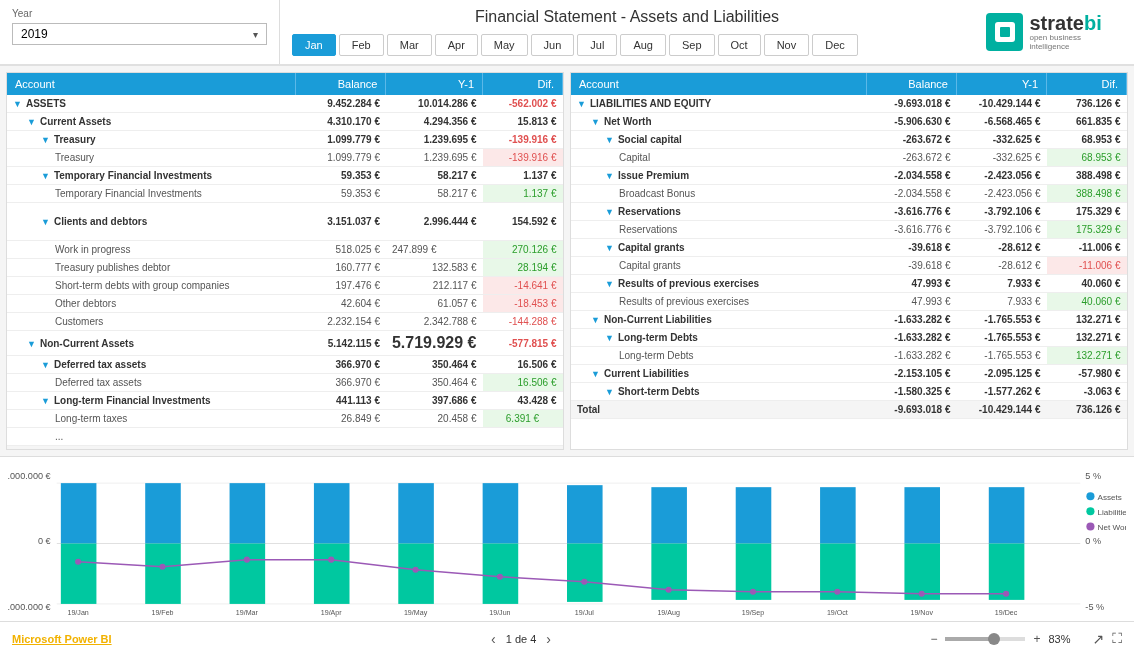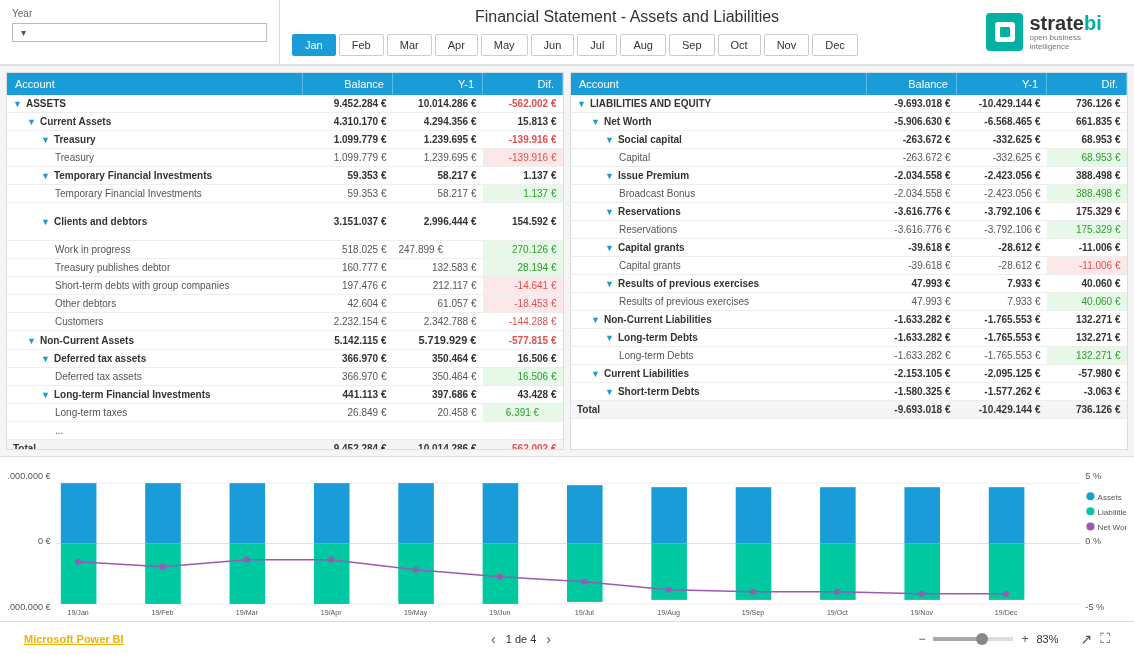--- a/index.html
+++ b/index.html
@@ -17,20 +17,21 @@
 </head>
 <body>
 
 <div class="main-container">
 
   <div style="display:flex; align-items:stretch; background:white; border-bottom:2px solid #e0e0e0;">
 
     <div style="width:280px; padding:8px 12px; border-right:1px solid #ddd; flex-shrink:0;">
       <div style="font-size:10px; color:#666; margin-bottom:4px;">Year</div>
       <div style="display:flex; align-items:center; border:1px solid #bbb; padding:3px 8px; background:white; cursor:pointer;">
+        <span style="flex:1; font-size:12px;">2019</span>
         <span style="font-size:10px; color:#555;">▾</span>
       </div>
     </div>
 
     <div style="flex:1; display:flex; flex-direction:column; padding:8px 12px;">
       <div style="text-align:center; font-size:16px; color:#333; margin-bottom:8px;">Financial Statement - Assets and Liabilities</div>
       <div style="display:flex; gap:3px;">
         <div style="padding:4px 12px; background:#1a9cd8; color:white; border:1px solid #1a9cd8; border-radius:2px; cursor:pointer; font-size:11px;">Jan</div>
         <div style="padding:4px 12px; background:white; color:#333; border:1px solid #ccc; border-radius:2px; cursor:pointer; font-size:11px;">Feb</div>
         <div style="padding:4px 12px; background:white; color:#333; border:1px solid #ccc; border-radius:2px; cursor:pointer; font-size:11px;">Mar</div>
@@ -142,21 +143,21 @@
             </tr>
             <tr style="border-bottom: 1px solid rgb(238, 238, 238);">
               <td style="padding: 3px 6px 3px 48px; font-weight: normal; color: rgb(85, 85, 85); font-size: 10px; white-space: nowrap;"><span>Customers</span></td>
               <td style="text-align: right; padding: 3px 6px; font-weight: normal; font-size: 10px; color: rgb(85, 85, 85);">2.232.154 €</td>
               <td style="text-align: right; padding: 3px 6px; font-weight: normal; font-size: 10px; color: rgb(85, 85, 85);">2.342.788 €</td>
               <td style="text-align: right; padding: 3px 6px; font-size: 10px; font-weight: normal; color: rgb(224, 80, 80);">-144.288 €</td>
             </tr>
             <tr style="border-bottom: 1px solid rgb(238, 238, 238);">
               <td style="padding: 3px 6px 3px 20px; font-weight: bold; color: rgb(51, 51, 51); font-size: 10px; white-space: nowrap;"><span style="cursor: pointer; margin-right: 4px; color: rgb(26, 156, 216); font-size: 9px;">▼</span><span>Non-Current Assets</span></td>
               <td style="text-align: right; padding: 3px 6px; font-weight: bold; font-size: 10px; color: rgb(51, 51, 51);">5.142.115 €</td>
-              <td style="text-align: right; padding: 3px 6px; font-weight: bold; font-size: 11px; color: rgb(51, 51, 51);">5.719.929 €</td>
+              <td style="text-align: right; padding: 3px 6px; font-weight: bold; font-size: 16px; color: rgb(51, 51, 51);">5.719.929 €</td>
               <td style="text-align: right; padding: 3px 6px; font-size: 10px; font-weight: bold; color: rgb(224, 80, 80);">-577.815 €</td>
             </tr>
             <tr style="border-bottom: 1px solid rgb(238, 238, 238);">
               <td style="padding: 3px 6px 3px 34px; font-weight: bold; color: rgb(51, 51, 51); font-size: 10px; white-space: nowrap;"><span style="cursor: pointer; margin-right: 4px; color: rgb(26, 156, 216); font-size: 9px;">▼</span><span>Deferred tax assets</span></td>
               <td style="text-align: right; padding: 3px 6px; font-weight: bold; font-size: 10px; color: rgb(51, 51, 51);">366.970 €</td>
               <td style="text-align: right; padding: 3px 6px; font-weight: bold; font-size: 10px; color: rgb(51, 51, 51);">350.464 €</td>
               <td style="text-align: right; padding: 3px 6px; font-size: 10px; font-weight: bold; color: rgb(51, 51, 51);">16.506 €</td>
             </tr>
             <tr style="border-bottom: 1px solid rgb(238, 238, 238);">
               <td style="padding: 3px 6px 3px 48px; font-weight: normal; color: rgb(85, 85, 85); font-size: 10px; white-space: nowrap;"><span>Deferred tax assets</span></td>
@@ -396,21 +397,21 @@
       <circle cx="484" cy="115" r="3" fill="#9b59b6"></circle>
       <circle cx="567" cy="120" r="3" fill="#9b59b6"></circle>
       <circle cx="650" cy="128" r="3" fill="#9b59b6"></circle>
       <circle cx="733" cy="130" r="3" fill="#9b59b6"></circle>
       <circle cx="816" cy="130" r="3" fill="#9b59b6"></circle>
       <circle cx="899" cy="132" r="3" fill="#9b59b6"></circle>
       <circle cx="982" cy="132" r="3" fill="#9b59b6"></circle>
     </svg>
   </div>
 
-  <div style="display:flex; align-items:center; justify-content:space-between; padding:5px 24px; background:white; border-top:1px solid #ddd; height:34px;">
+  <div style="display:flex; align-items:center; justify-content:space-between; padding:5px 12px; background:white; border-top:1px solid #ddd; height:34px;">
     <a style="color:#f2b200; font-size:11px; text-decoration:underline; cursor:pointer; font-weight:bold;">Microsoft Power BI</a>
     <div style="display:flex; align-items:center; gap:10px;">
       <span style="cursor:pointer; color:#555; font-size:14px;">‹</span>
       <span style="font-size:11px; color:#333;">1 de 4</span>
       <span style="cursor:pointer; color:#555; font-size:14px;">›</span>
     </div>
     <div style="display:flex; align-items:center; gap:8px;">
       <span style="font-size:12px; color:#555; cursor:pointer;">−</span>
       <div style="width:80px; height:4px; background:#ddd; position:relative; cursor:pointer;">
         <div style="width:55%; height:100%; background:#aaa;"></div>

